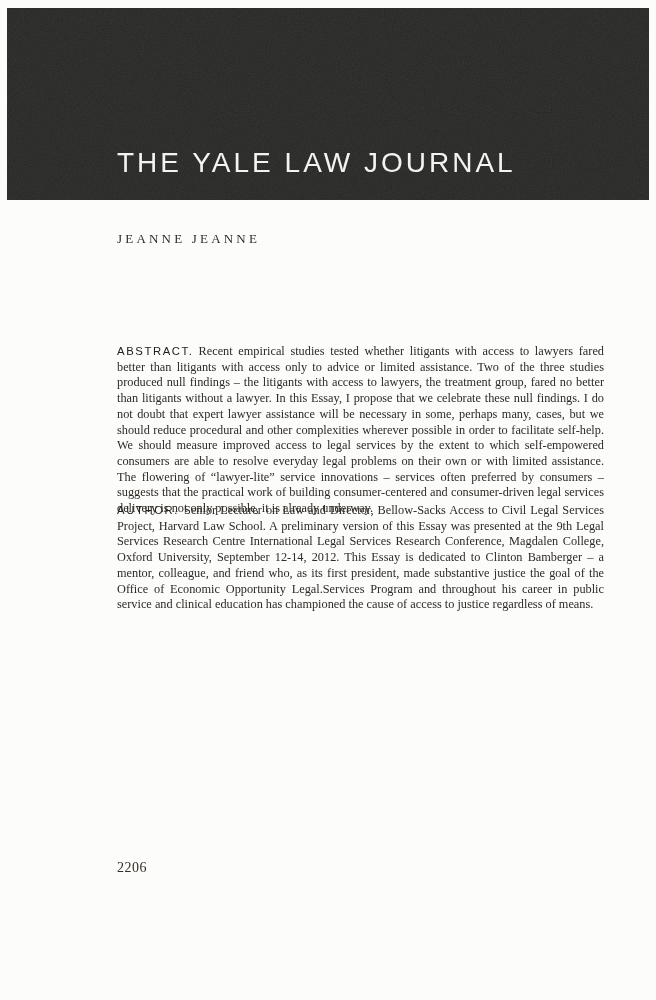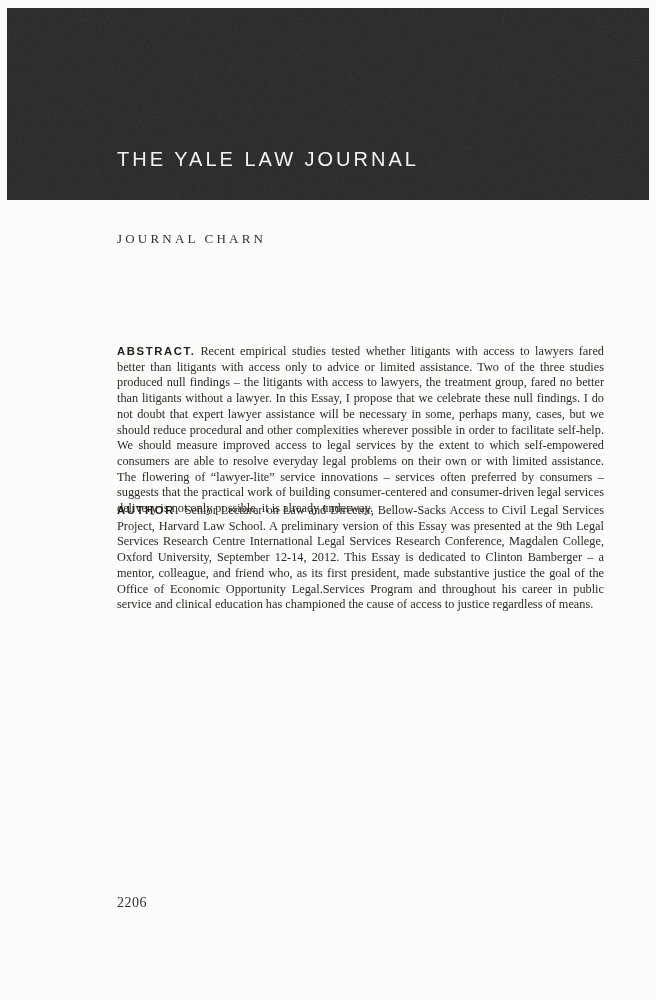--- a/index.html
+++ b/index.html
@@ -24,21 +24,21 @@
     background:var(--banner-bg,#1d1d1b);
   }
   .banner .noise{
     position:absolute;inset:0;width:100%;height:100%;display:block;
     pointer-events:none;
   }
   .banner-title{
     position:absolute;
     left:110px;top:141px;
     font-family:"Liberation Sans",sans-serif;
-    font-size:20px;
+    font-size:28px;
     line-height:1;
     letter-spacing:3px;
     color:var(--banner-text,#f4f3ef);
     white-space:nowrap;
   }
   .author-name{
     position:absolute;left:117px;top:231px;
     font-size:13px;
     letter-spacing:3.2px;
     color:#332f2a;
@@ -55,28 +55,28 @@
     margin:0;
     font-size:12.3px;
     line-height:15.7px;
     text-align:justify;
     color:var(--body-text,#2e2a25);
   }
   .para.abstract{top:344px;}
   .para.author-note{top:503px;}
   .runin{
     font-family:"Liberation Sans",sans-serif;
-    font-weight:bold;
+    font-weight:normal;
     font-size:11.3px;
     letter-spacing:1.6px;
     margin-right:5px;
     color:#24211d;
   }
   .page-number{
-    position:absolute;left:117px;top:895px;
+    position:absolute;left:117px;top:860px;
     font-size:14px;
     letter-spacing:0.5px;
     color:#332f2a;
   }
 </style>
 </head>
 <body>
 
 <div class="page">
 
@@ -84,21 +84,21 @@
     <svg class="noise" xmlns="http://www.w3.org/2000/svg">
       <filter id="grain">
         <feTurbulence type="fractalNoise" baseFrequency="0.85" numOctaves="2" stitchTiles="stitch"></feTurbulence>
         <feColorMatrix type="matrix" values="0 0 0 0 1  0 0 0 0 1  0 0 0 0 1  0.4 0.4 0.4 0 0"></feColorMatrix>
       </filter>
       <rect width="100%" height="100%" filter="url(#grain)" opacity="0.13"></rect>
     </svg>
     <div class="banner-title">THE YALE LAW JOURNAL</div>
   </div>
 
-  <div class="author-name">JOURNAL CHARN</div>
+  <div class="author-name">JEANNE JEANNE</div>
 
 
   <p class="para abstract">
     <span class="runin">ABSTRACT.</span><span>Recent empirical studies tested whether litigants with access to lawyers fared better than litigants with access only to advice or limited assistance. Two of the three studies produced null findings – the litigants with access to lawyers, the treatment group, fared no better than litigants without a lawyer. In this Essay, I propose that we celebrate these null findings. I do not doubt that expert lawyer assistance will be necessary in some, perhaps many, cases, but we should reduce procedural and other complexities wherever possible in order to facilitate self-help. We should measure improved access to legal services by the extent to which self-empowered consumers are able to resolve everyday legal problems on their own or with limited assistance. The flowering of “lawyer-lite” service innovations – services often preferred by consumers – suggests that the practical work of building consumer-centered and consumer-driven legal services delivery is not only possible, it is already underway.</span>
   </p>
 
   <p class="para author-note">
     <span class="runin">AUTHOR.</span><span>Senior Lecturer on Law and Director, Bellow-Sacks Access to Civil Legal Services Project, Harvard Law School. A preliminary version of this Essay was presented at the 9th Legal Services Research Centre International Legal Services Research Conference, Magdalen College, Oxford University, September 12-14, 2012. This Essay is dedicated to Clinton Bamberger – a mentor, colleague, and friend who, as its first president, made substantive justice the goal of the Office of Economic Opportunity Legal.Services Program and throughout his career in public service and clinical education has championed the cause of access to justice regardless of means.</span>
   </p>
 

